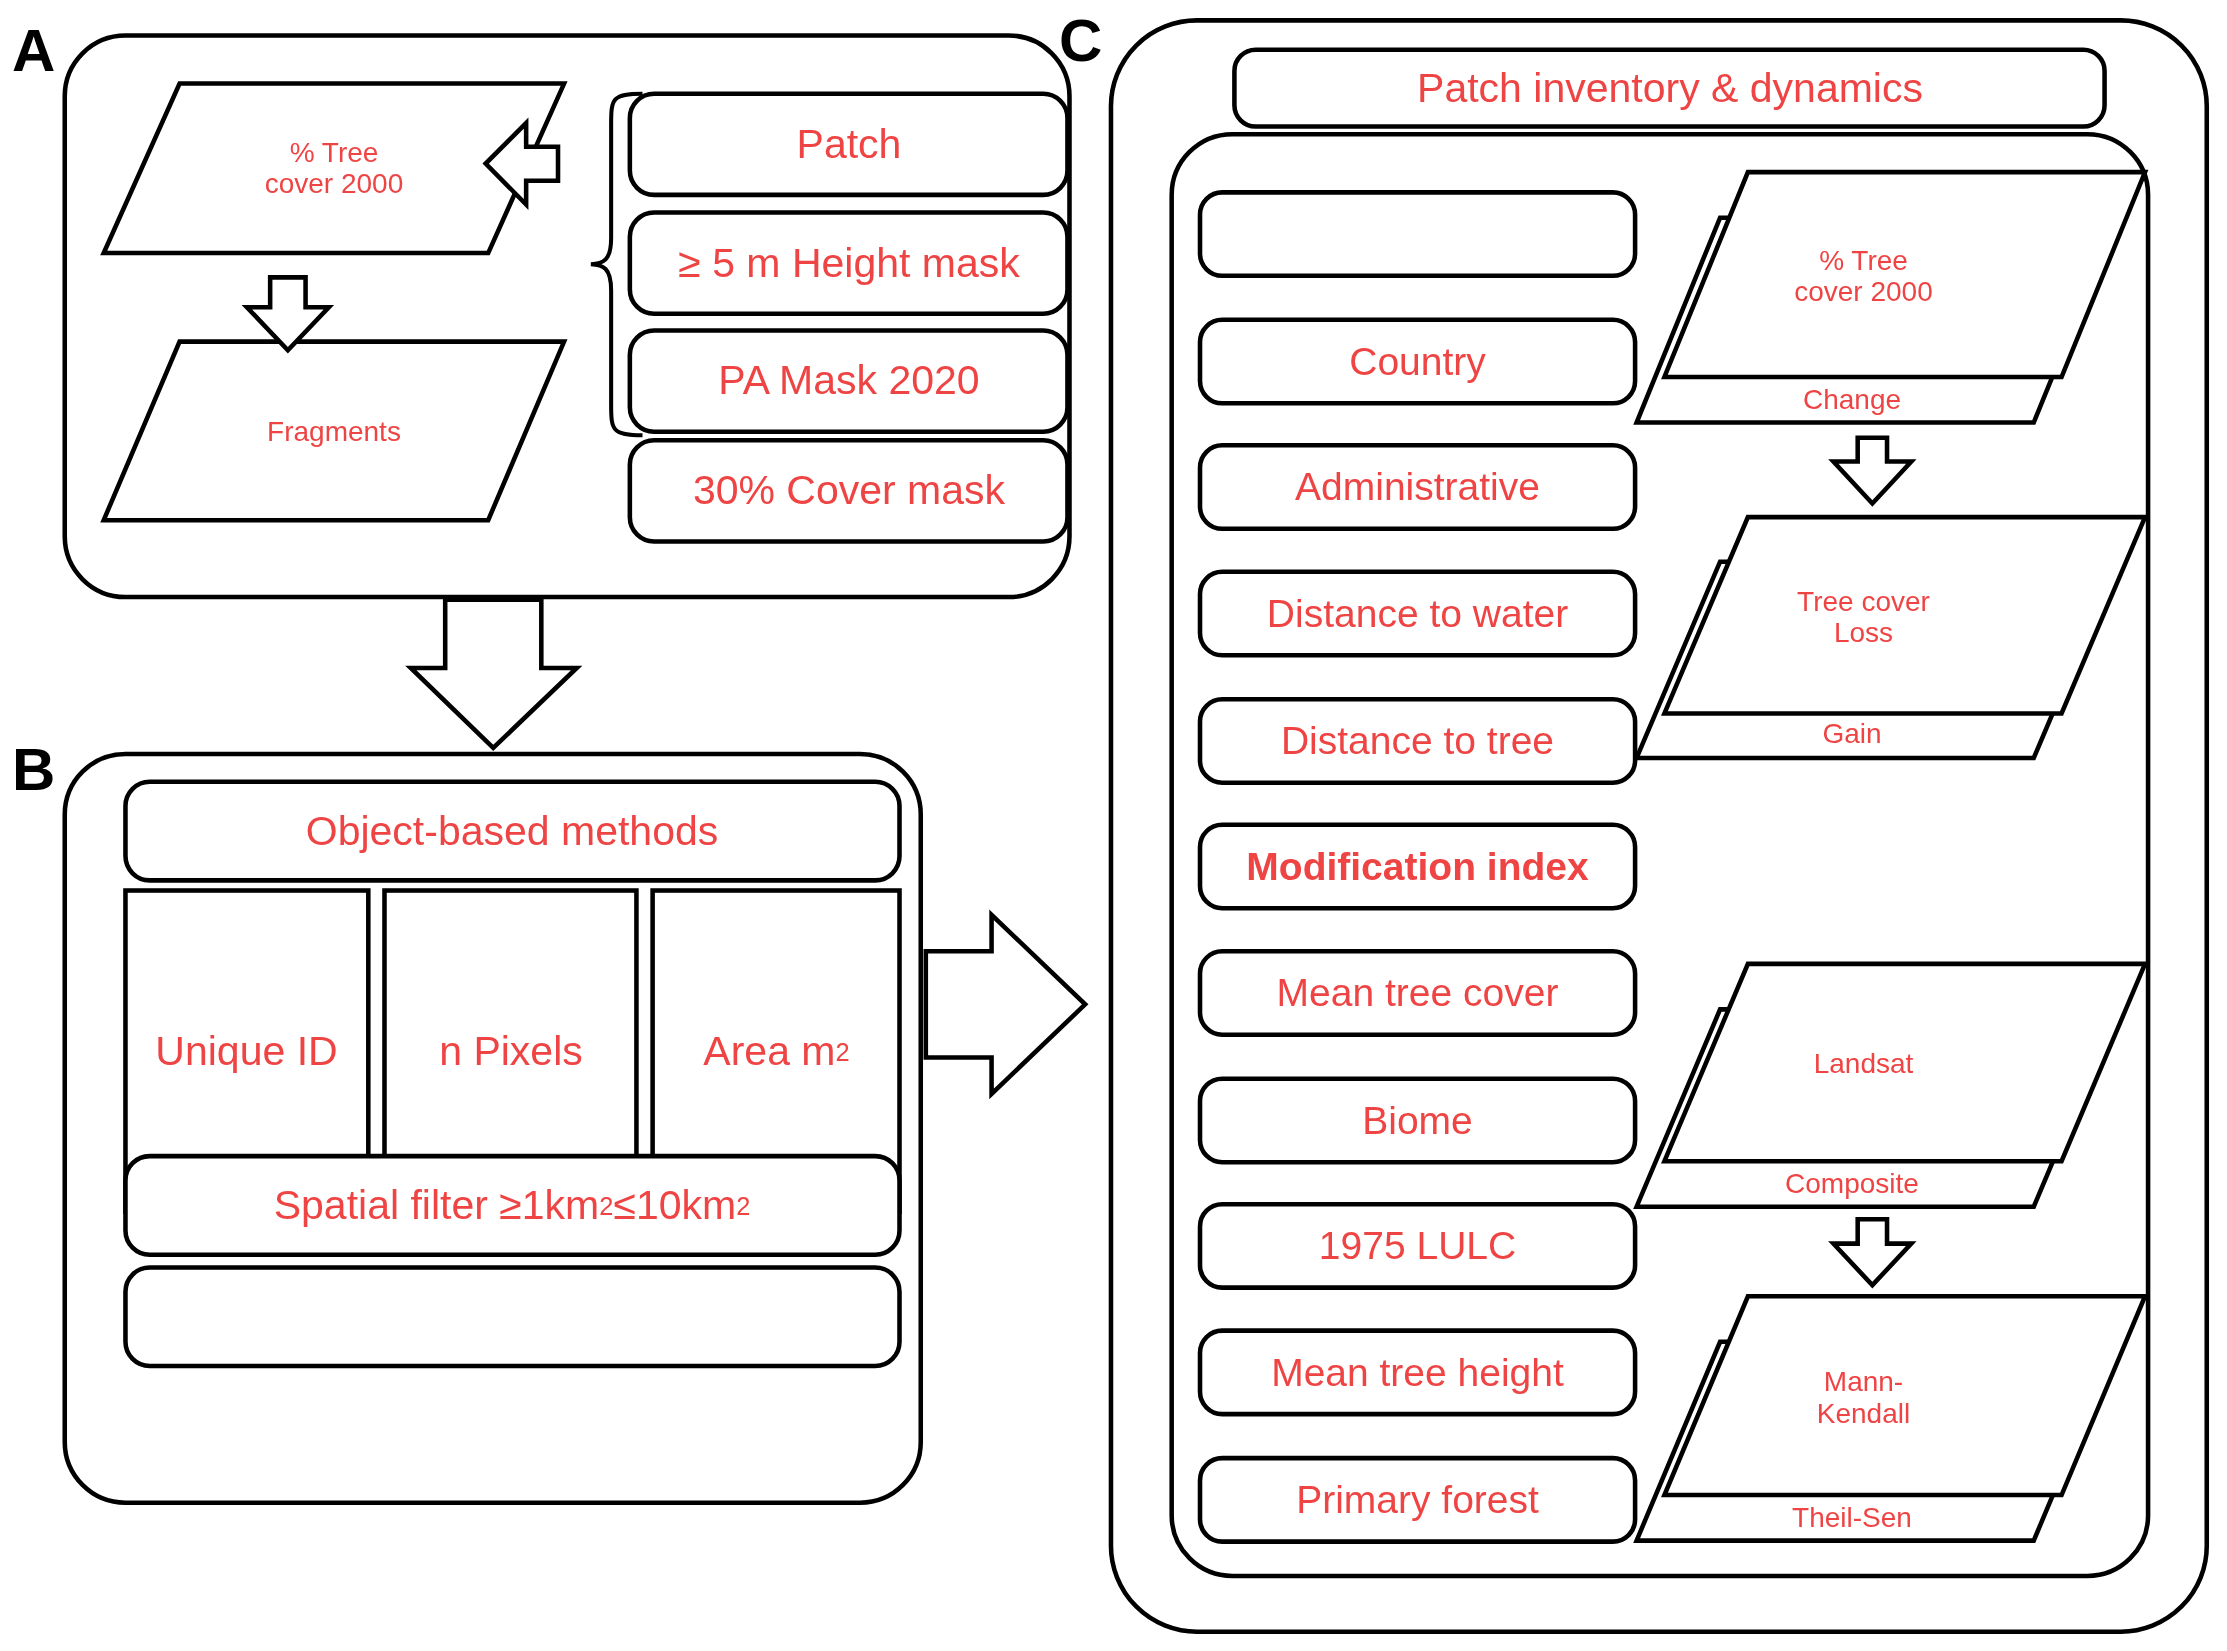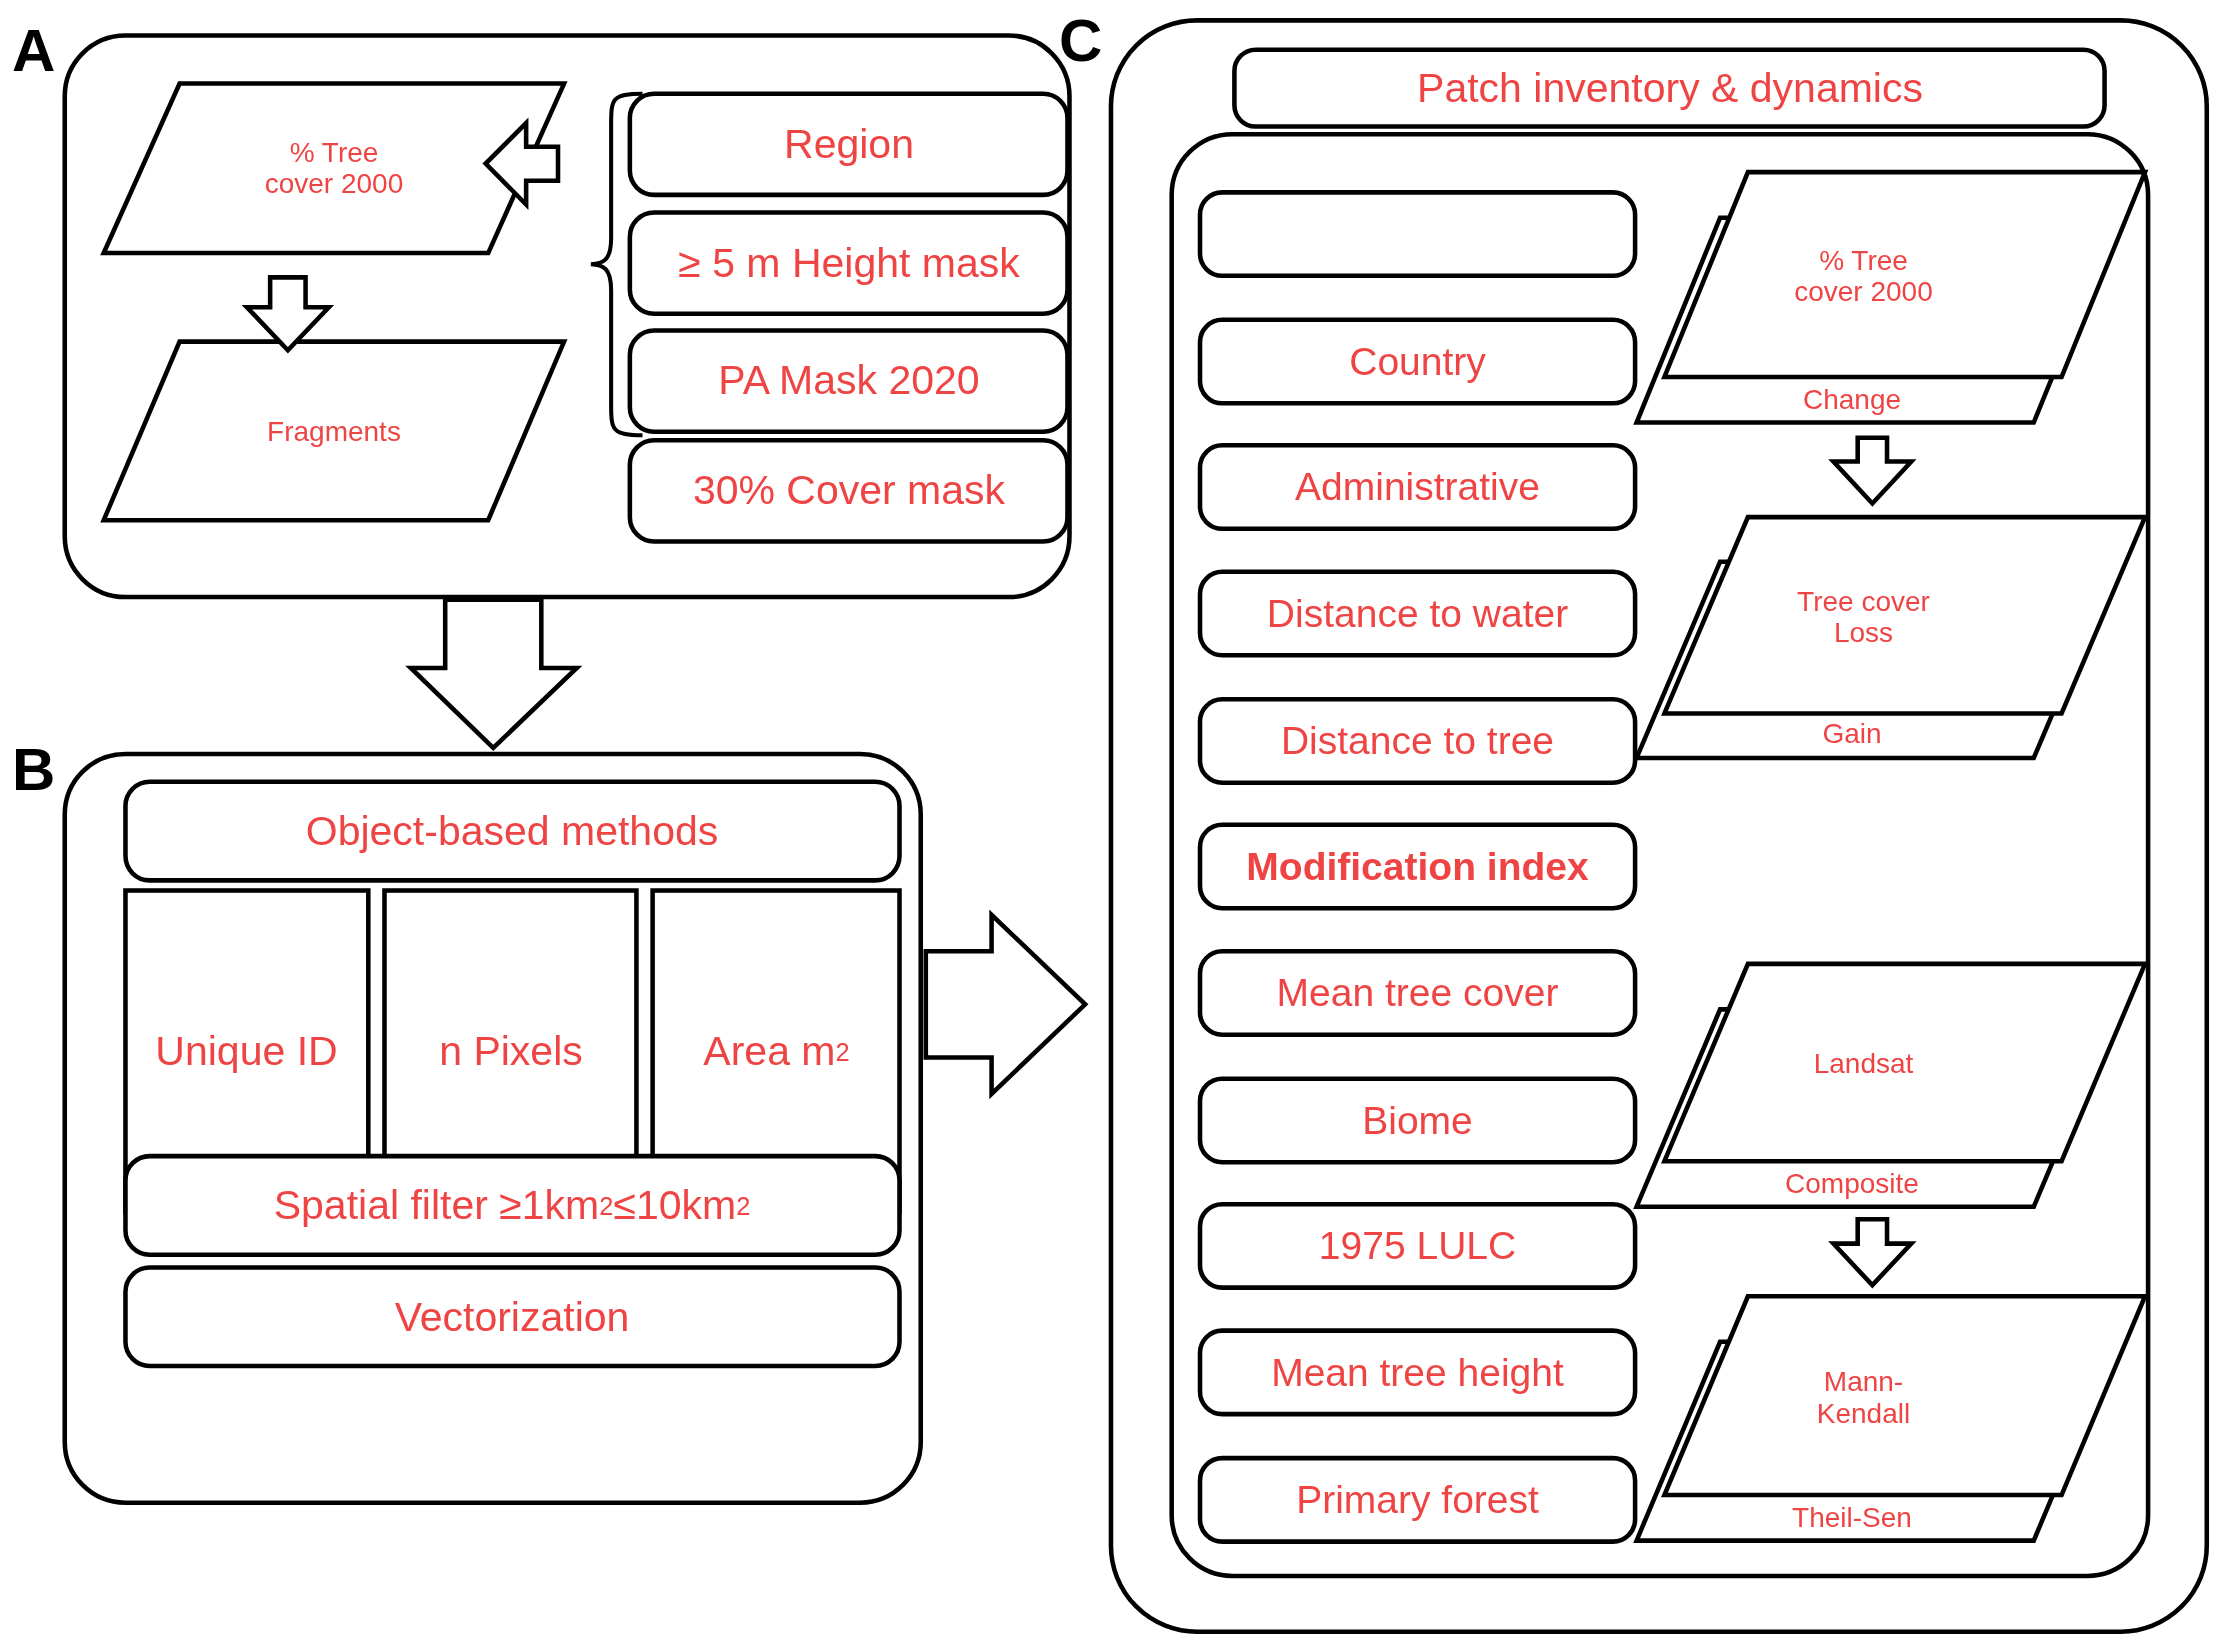--- a/index.html
+++ b/index.html
@@ -122,38 +122,37 @@
   </svg>
 
   <div class="panel-label" style="left:12px;top:21px;">A</div>
   <div class="panel-label" style="left:12px;top:740px;">B</div>
   <div class="panel-label" style="left:1059px;top:11px;">C</div>
 
   <div class="txt para-label" style="left:104px;top:83px;width:460px;height:170px;">% Tree
 cover 2000</div>
   <div class="txt para-label" style="left:104px;top:342px;width:460px;height:179px;">Fragments</div>
 
-  <div class="txt box-label" style="left:630px;top:94px;width:438px;height:101px;">Region</div>
+  <div class="txt box-label" style="left:630px;top:94px;width:438px;height:101px;">Patch</div>
   <div class="txt box-label" style="left:630px;top:213px;width:438px;height:101px;">≥ 5 m Height mask</div>
   <div class="txt box-label" style="left:630px;top:330px;width:438px;height:101px;">PA Mask 2020</div>
   <div class="txt box-label" style="left:630px;top:440px;width:438px;height:101px;">30% Cover mask</div>
 
   <div class="txt box-label" style="left:125px;top:782px;width:774px;height:99px;">Object-based methods</div>
 
   <div class="txt box-label" style="left:125px;top:891px;width:243px;height:321px;">Unique ID</div>
   <div class="txt box-label" style="left:385px;top:891px;width:252px;height:321px;">n Pixels</div>
   <div class="txt box-label" style="left:653px;top:891px;width:247px;height:321px;">
     <span>Area m</span><sup>2</sup>
   </div>
 
   <div class="txt box-label" style="left:125px;top:1156px;width:774px;height:99px;">
     <span>Spatial filter ≥1km</span><sup>2</sup><span> ≤10km</span><sup>2</sup>
   </div>
 
-  <div class="txt box-label" style="left:125px;top:1268px;width:774px;height:99px;">Vectorization</div>
 
   <div class="txt box-label" style="left:1235px;top:50px;width:870px;height:77px;">Patch inventory &amp; dynamics</div>
 
   <div class="txt box-label-sm" style="left:1200px;top:320px;width:435px;height:83px;">Country</div>
   <div class="txt box-label-sm" style="left:1200px;top:445px;width:435px;height:83px;">Administrative</div>
   <div class="txt box-label-sm" style="left:1200px;top:572px;width:435px;height:83px;">Distance to water</div>
   <div class="txt box-label-sm" style="left:1200px;top:699px;width:435px;height:83px;">Distance to tree</div>
   <div class="txt box-label-sm" style="left:1200px;top:825px;width:435px;height:83px;font-weight:bold;">Modification index</div>
   <div class="txt box-label-sm" style="left:1200px;top:951px;width:435px;height:83px;">Mean tree cover</div>
   <div class="txt box-label-sm" style="left:1200px;top:1079px;width:435px;height:83px;">Biome</div>

